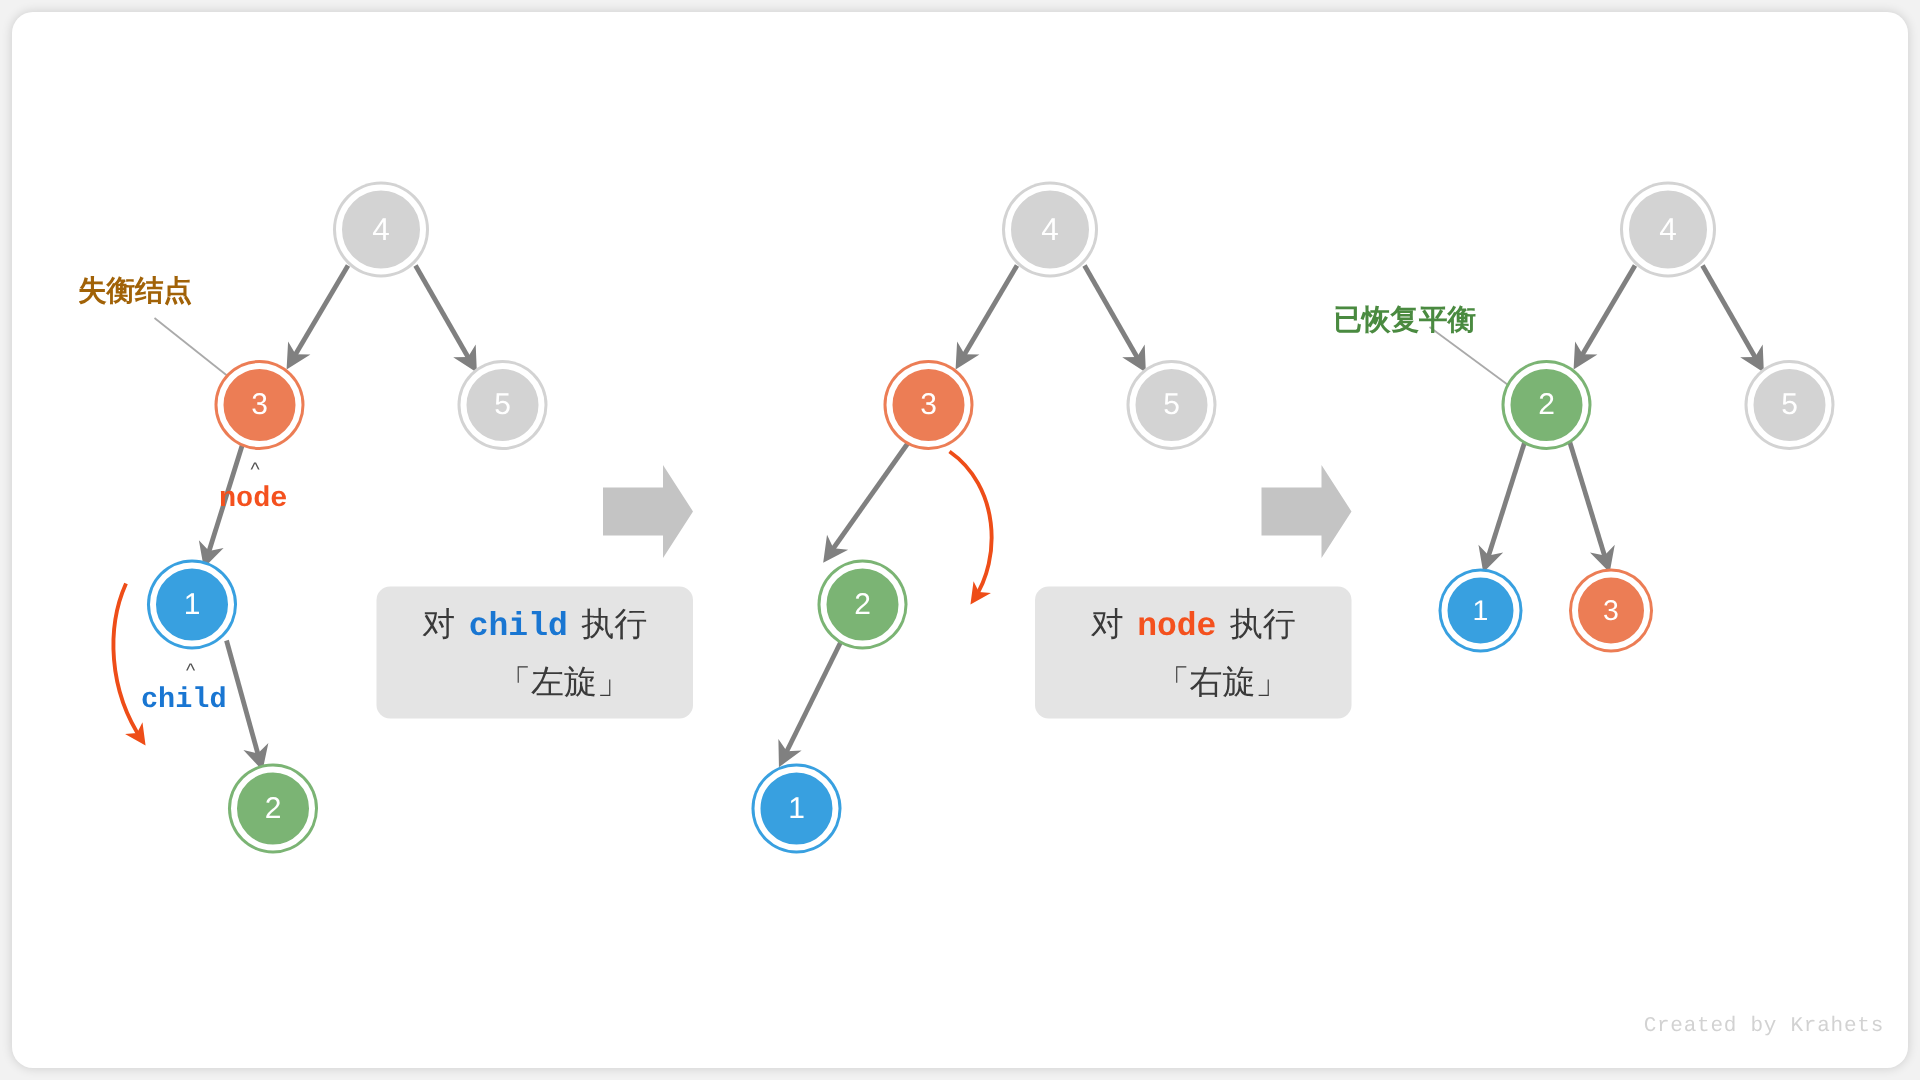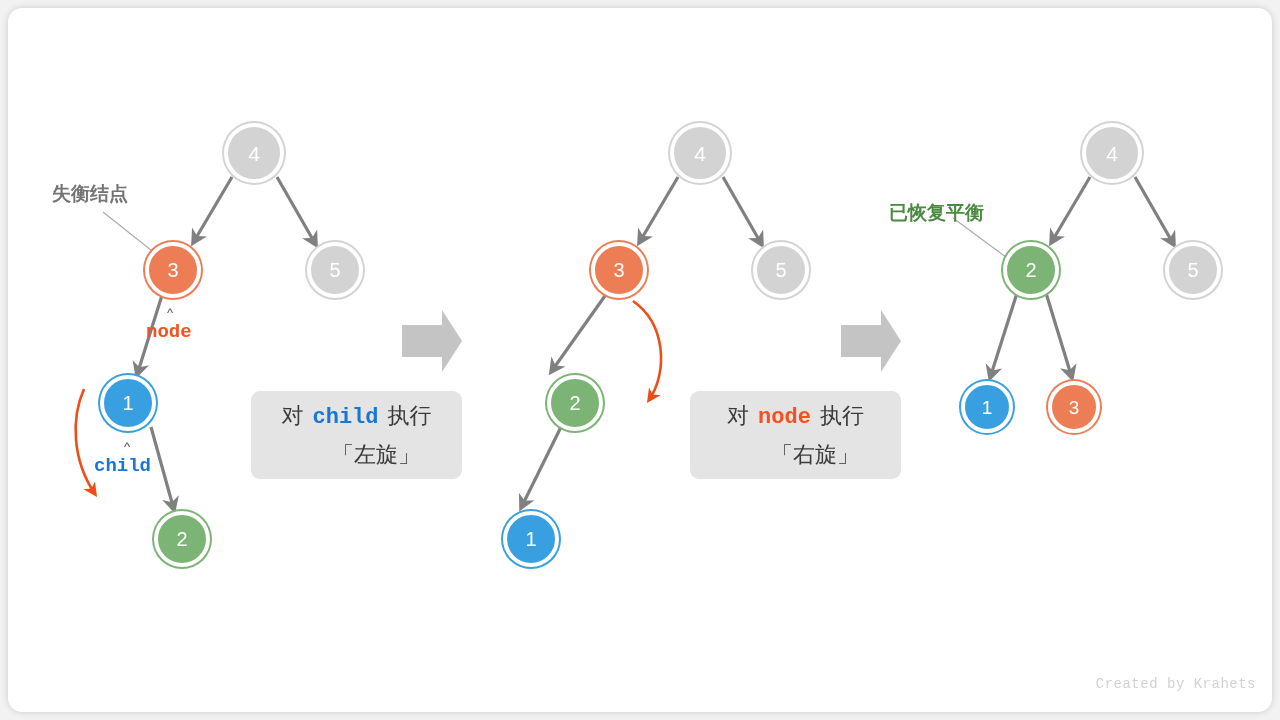--- a/index.html
+++ b/index.html
@@ -65,21 +65,21 @@
   .c-green  { background: #7bb474; border-color: #ffffff; box-shadow: 0 0 0 2px #7bb474; }
 
   
   .anno {
     position: absolute;
     font-family: "Liberation Sans", sans-serif;
     font-weight: bold;
     font-size: 19px;
     white-space: nowrap;
   }
-  .anno-orange { color: #737373; }
+  .anno-orange { color: #a16207; }
   .anno-green  { color: #4a8a40; margin-top: 13px; }
 
   .ptr-label {
     position: absolute;
     font-family: "Liberation Mono", monospace;
     font-weight: bold;
     font-size: 19px;
     white-space: nowrap;
   }
   .ptr-orange { color: #f4511e; }

